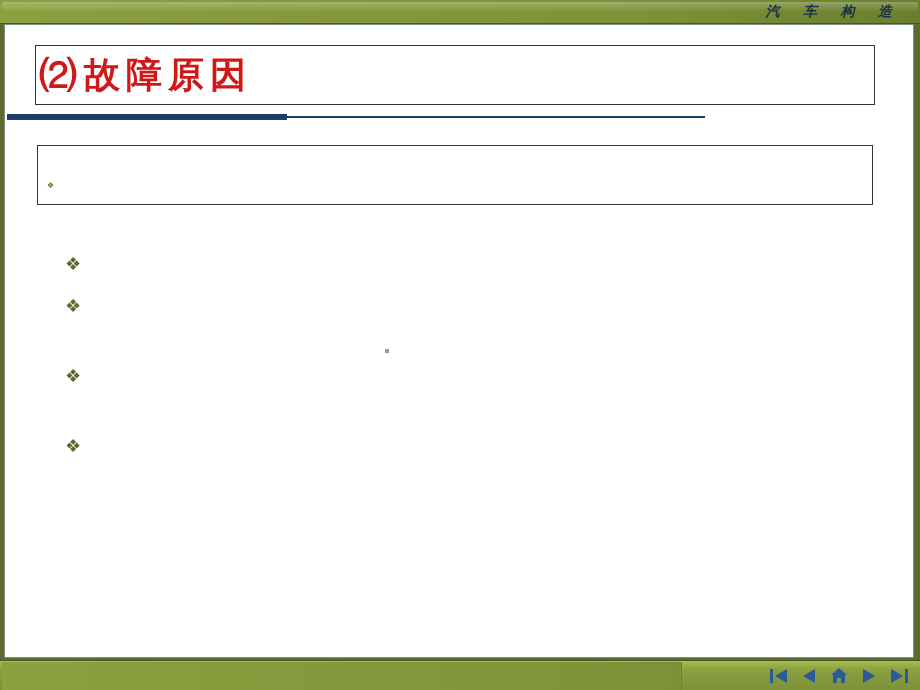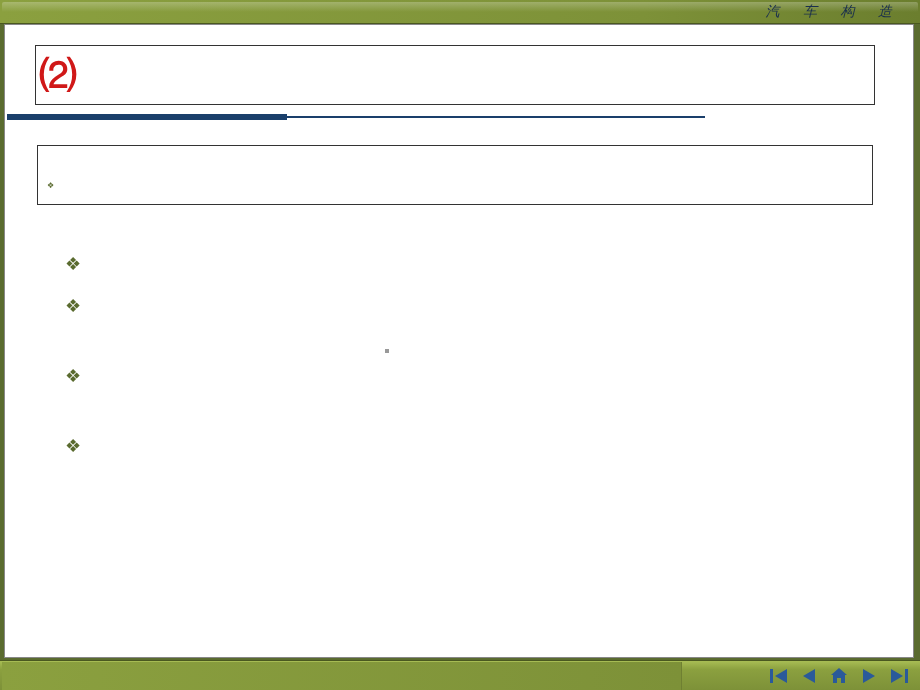--- a/index.html
+++ b/index.html
@@ -38,21 +38,21 @@
       right: 2px;
       height: 10px;
       background: linear-gradient(to bottom, rgba(255,255,255,0.25), rgba(255,255,255,0));
       border-radius: 2px 2px 0 0;
     }
     .header-text {
       position: absolute;
       right: 18px;
       top: 3px;
       font-size: 14px;
-      font-weight: normal;
+      font-weight: bold;
       font-style: italic;
       color: #1a2f4d;
       letter-spacing: 10px;
       font-family: "KaiTi", "楷体", serif;
     }
     .content-area {
       position: absolute;
       top: 24px;
       left: 4px;
       width: 910px;
@@ -198,20 +198,21 @@
     <div class="top-bar-inner"></div>
     <div class="header-text">汽 车 构 造</div>
   </div>
 
   <div class="left-edge"></div>
   <div class="right-edge"></div>
 
   <div class="content-area">
     <div class="title-box">
       <span class="title-number">⑵</span>
+      <span class="title-text">故障原因</span>
     </div>
     <div class="underline-thick"></div>
     <div class="underline-thin"></div>
 
     <div class="sub-box"></div>
     <div class="sub-bullet">❖</div>
 
     <div class="bullet bullet-1">❖</div>
     <div class="bullet bullet-2">❖</div>
     <div class="bullet bullet-3">❖</div>

